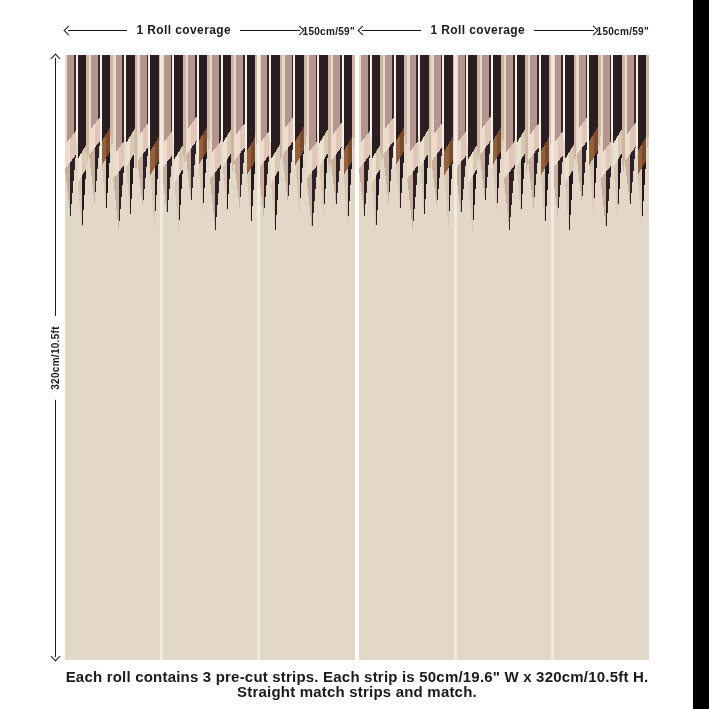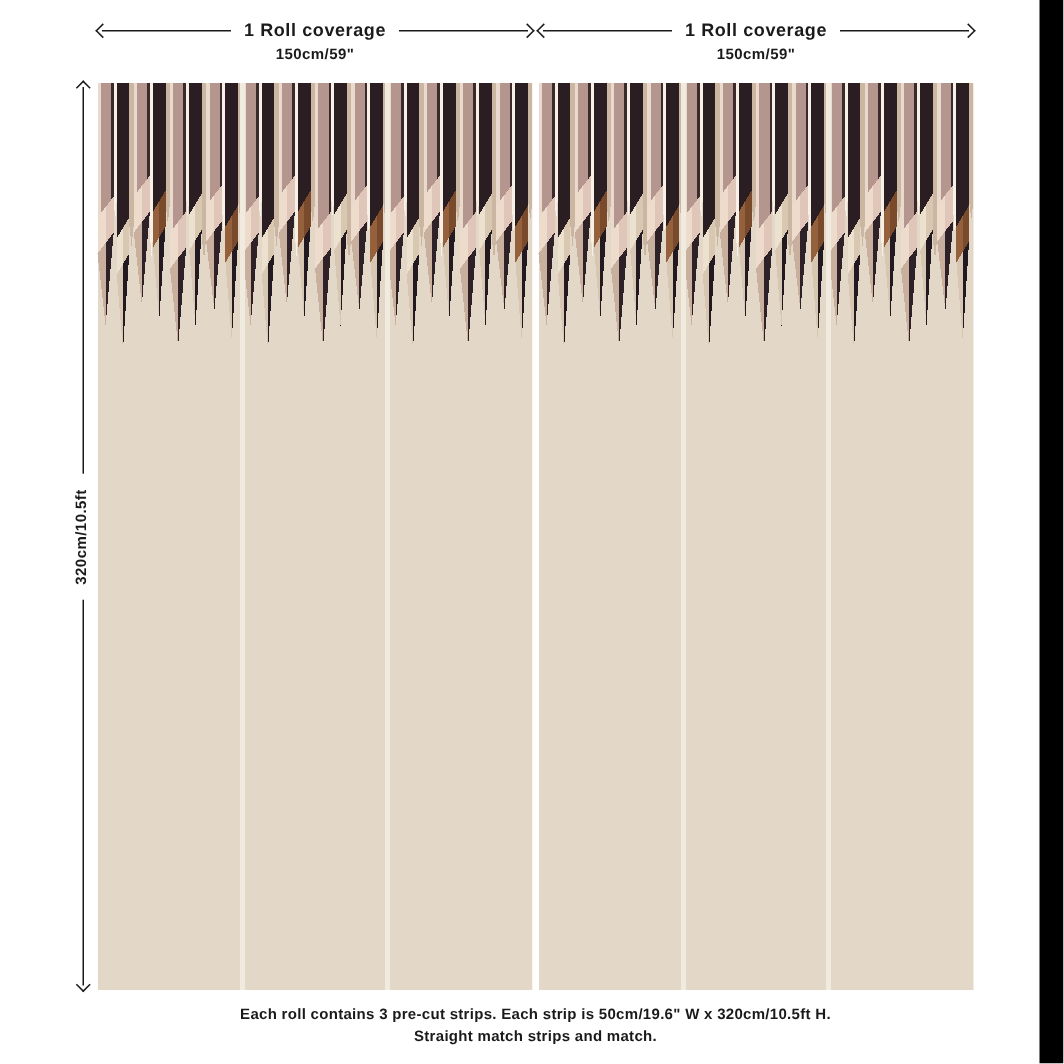--- a/index.html
+++ b/index.html
@@ -1,21 +1,21 @@
 <!DOCTYPE html>
 <html><head>
 <meta charset="utf-8">
 <style>
   * { margin:0; padding:0; box-sizing:border-box; }
   html,body { width:709px; height:709px; background:#ffffff; overflow:hidden;
               font-family:"Liberation Sans", sans-serif; }
   .page { position:relative; width:709px; height:709px; background:#ffffff; }
 
   
-  .dim-h { position:absolute; top:12px; height:36px; display:flex; flex-direction:column; align-items:center; }
+  .dim-h { position:absolute; top:12px; height:36px; display:flex; flex-direction:row; align-items:center;justify-content:center; }
   .dim-h .row { display:flex; align-items:center; width:100%; height:16px; }
   .dim-h .line { flex:1; height:1px; background:#1a1a1a; }
   .dim-h .lbl { font-size:12px; font-weight:bold; letter-spacing:.4px; color:#1a1a1a; padding:0 9px; white-space:nowrap; }
   .dim-h .sub { font-size:10px; font-weight:600; letter-spacing:.3px; color:#1a1a1a; margin-top:3px; }
 
   .chev { width:7px; height:7px; border:0 solid #1a1a1a; flex:0 0 auto; }
   .chev-left  { border-bottom-width:1.6px; border-left-width:1.6px;  transform:rotate(45deg);  margin-right:-4px; }
   .chev-right { border-top-width:1.6px;    border-right-width:1.6px; transform:rotate(45deg);  margin-left:-4px; }
   .chev-up    { border-top-width:1.6px;    border-left-width:1.6px;  transform:rotate(45deg); }
   .chev-down  { border-bottom-width:1.6px; border-right-width:1.6px; transform:rotate(45deg); }
@@ -31,21 +31,21 @@
                  background:#ffffff; padding:2px 10px; white-space:nowrap; }
 
   
   .wall { position:absolute; left:65px; top:55px; width:584px; height:605px;
           display:flex; }
   .roll { width:290px; height:605px; flex:0 0 auto; }
   .roll-gap { width:4px; height:605px; background:#ffffff; flex:0 0 auto; }
 
   
   .caption { position:absolute; left:65px; top:669px; width:584px; text-align:center;
-             font-size:10px; font-weight:600; letter-spacing:.2px; color:#1a1a1a; line-height:15px; }
+             font-size:15px; font-weight:600; letter-spacing:.2px; color:#1a1a1a; line-height:15px; }
 
   
   .right-bar { position:absolute; left:693px; top:0; width:16px; height:709px; background:#000000; }
 </style>
 </head>
 <body>
 
 <div class="page">
 
   <div class="dim-h" style="left:65px; width:290px;">

